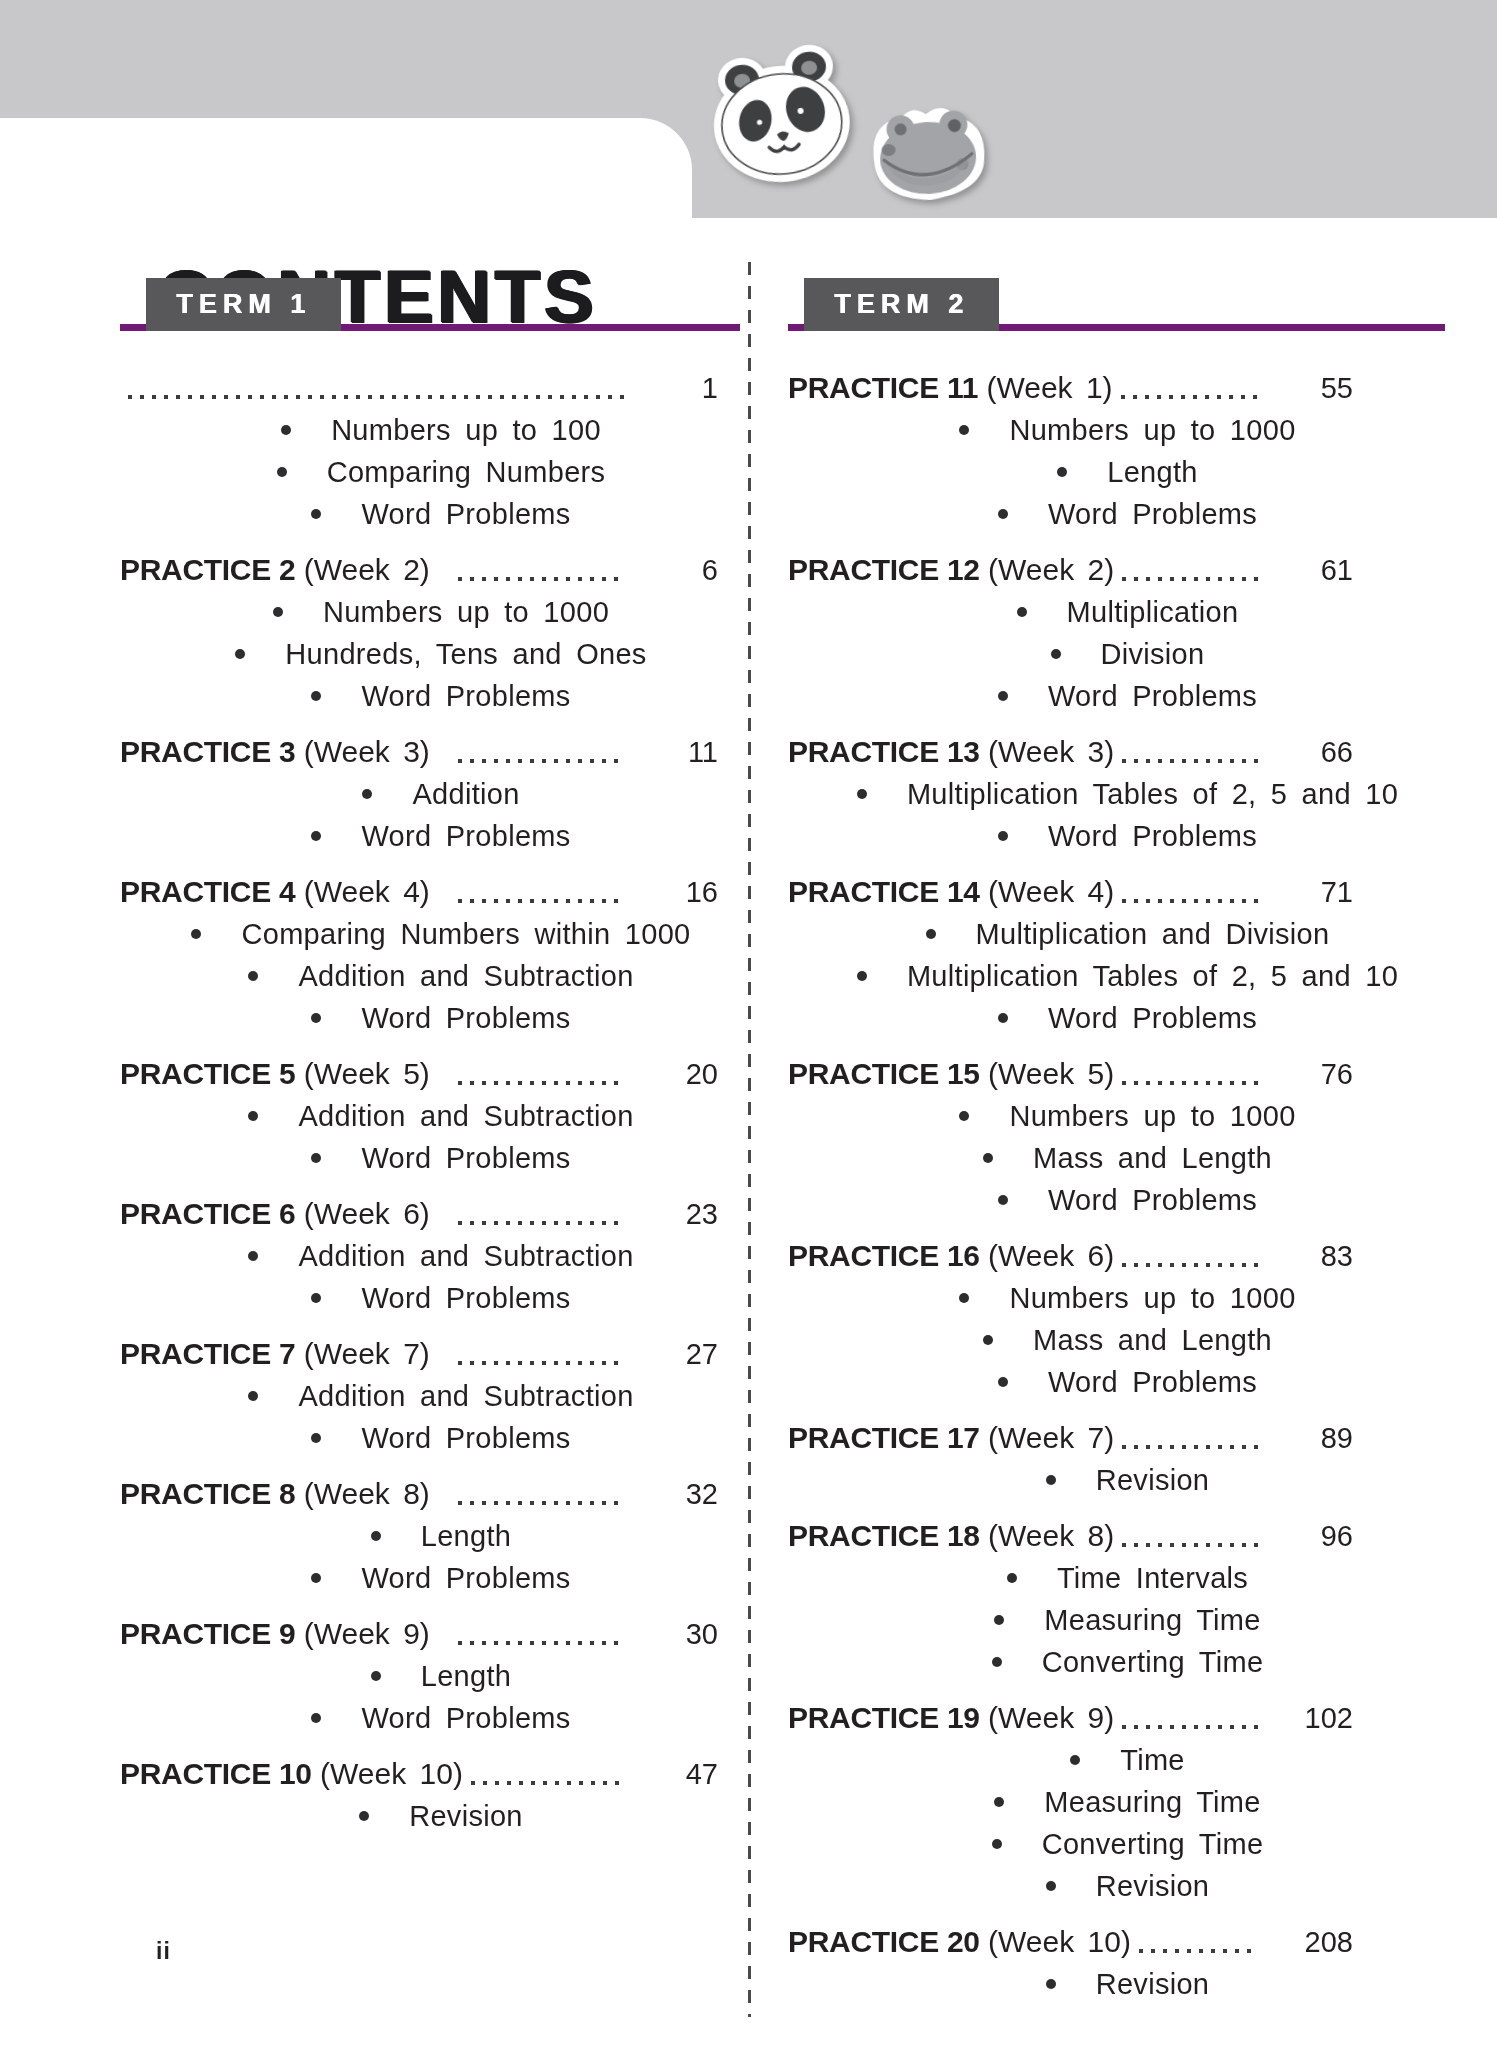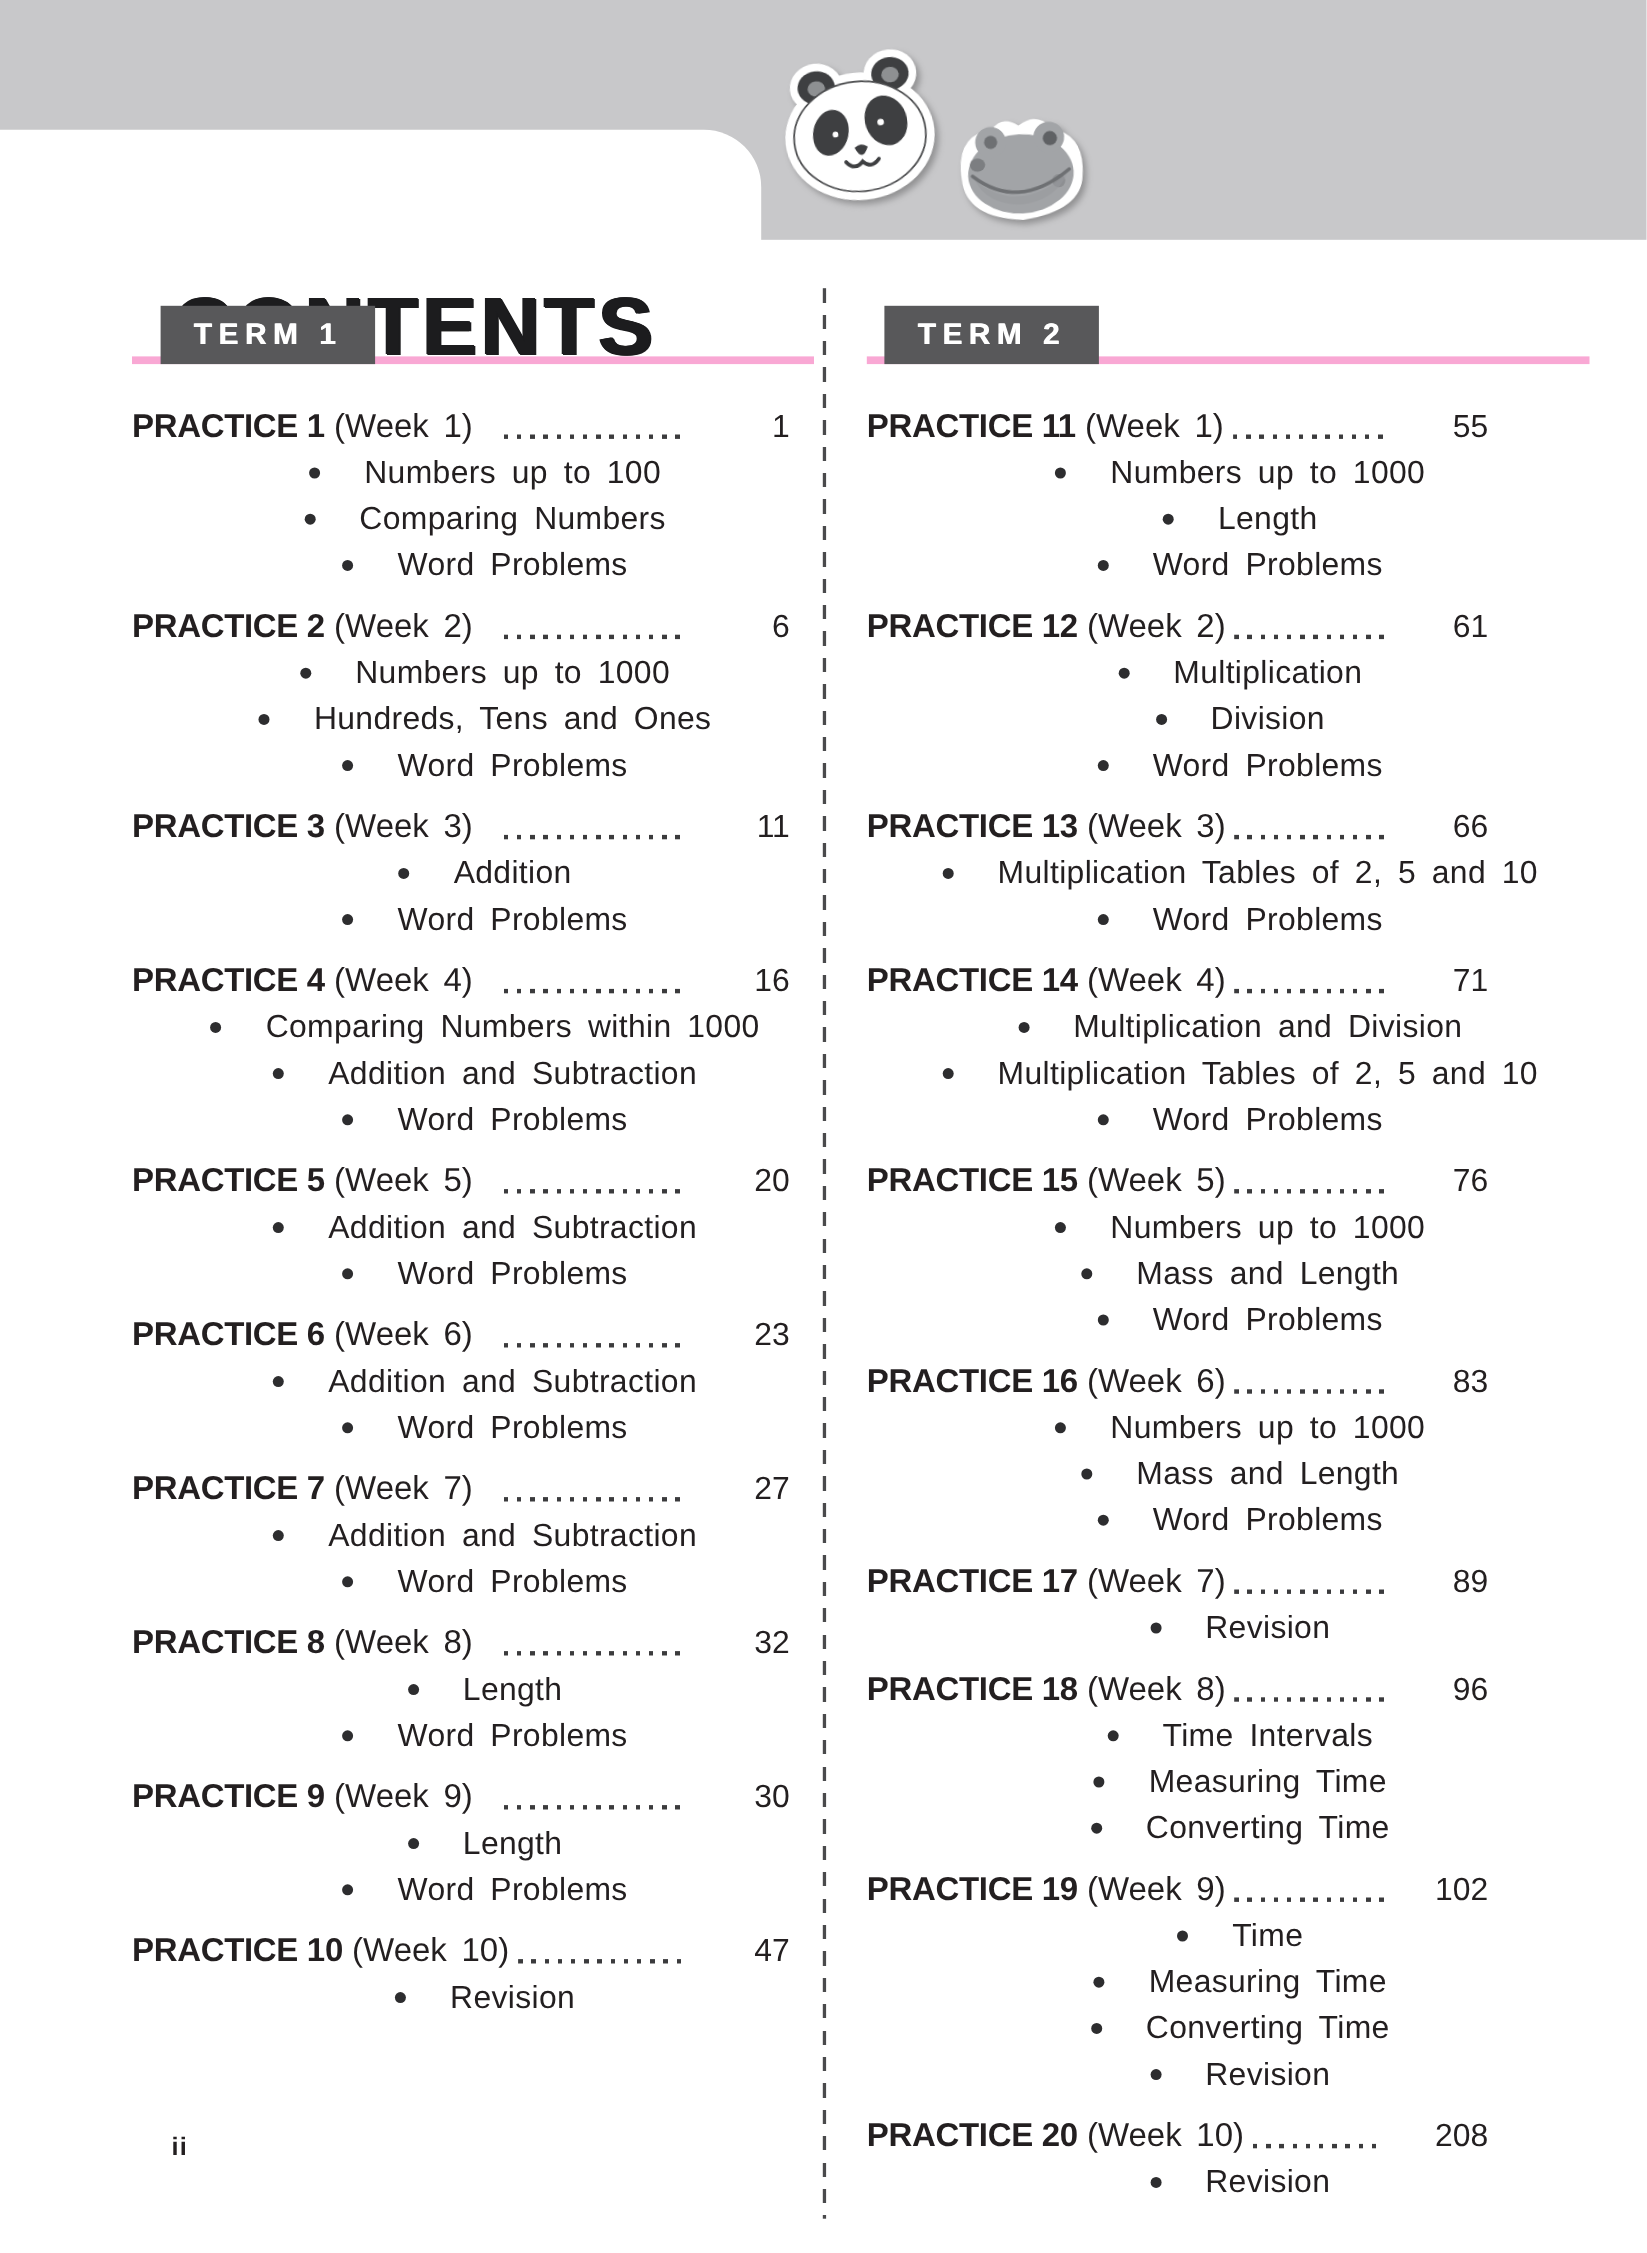--- a/index.html
+++ b/index.html
@@ -22,21 +22,21 @@
   .sticker.panda{left:706px;top:46px;transform:rotate(-6deg);}
   .sticker.frog{left:862px;top:100px;transform:rotate(-3deg);}
   
   .col{position:absolute;top:278px;}
   .col--left{left:120px;width:620px;}
   .col--right{left:788px;width:657px;}
   .divider{
     position:absolute;left:748px;top:262px;width:3px;height:1755px;
     background:repeating-linear-gradient(180deg,#4a4a4c 0 13px,transparent 13px 24px);
   }
-  .term-rule{position:relative;height:46px;border-bottom:7px solid #f9a8d4;}
+  .term-rule{position:relative;height:46px;border-bottom:7px solid #701a75;}
   .term-box{
     position:absolute;top:0;bottom:-7px;display:flex;align-items:center;
     background:#58585a;color:#ffffff;padding:0 30px;
     font-size:27px;font-weight:700;letter-spacing:6px;white-space:nowrap;
     text-shadow:0.7px 0 0 #fff;
   }
   .col--left .term-box{left:26px;}
   .col--right .term-box{left:0;margin-left:16px;}
   .practices{margin-top:36px;}
   .practice{margin-bottom:14px;}
@@ -102,21 +102,20 @@
 
 <div class="divider"></div>
 
 <section class="col col--left">
   <div class="term-rule">
     <div class="term-box">TERM 1</div>
   </div>
   <div class="practices">
       <div class="practice">
         <div class="prow">
-          <span class="pname"><b>PRACTICE 1</b> <span class="week">(Week 1)</span></span>
           <span class="leader"></span>
           <span class="pnum">1</span>
         </div>
         <ul class="topics">
           <li>
             <span class="bullet-icon"></span>
             <span>Numbers up to 100</span>
           </li>
           <li>
             <span class="bullet-icon"></span>

